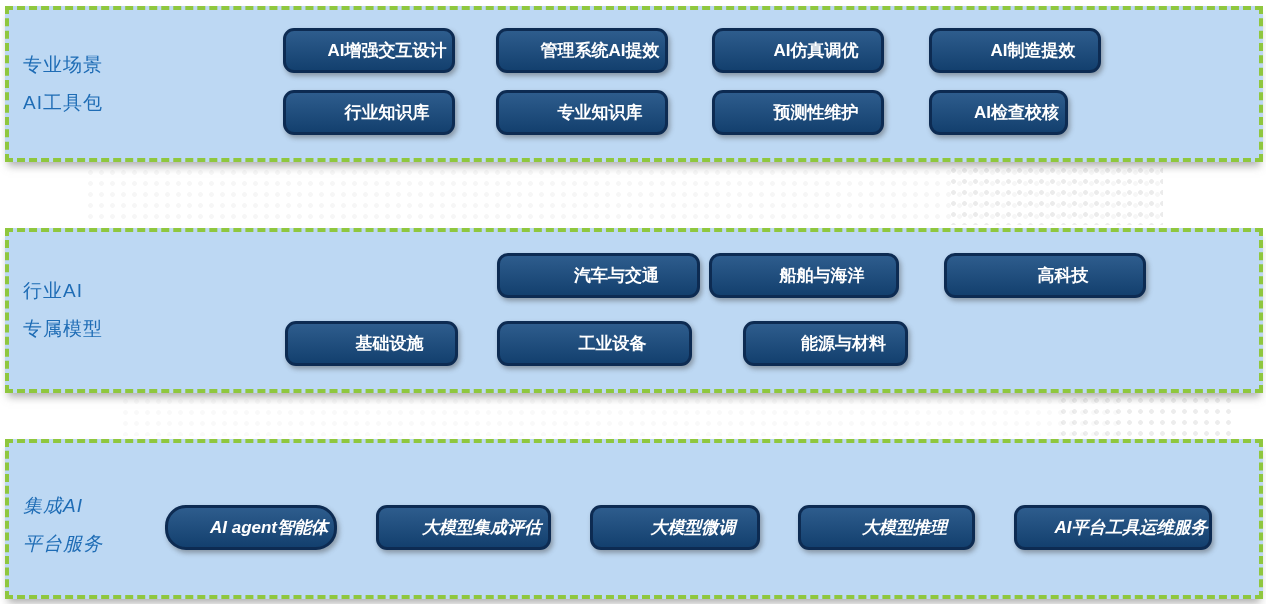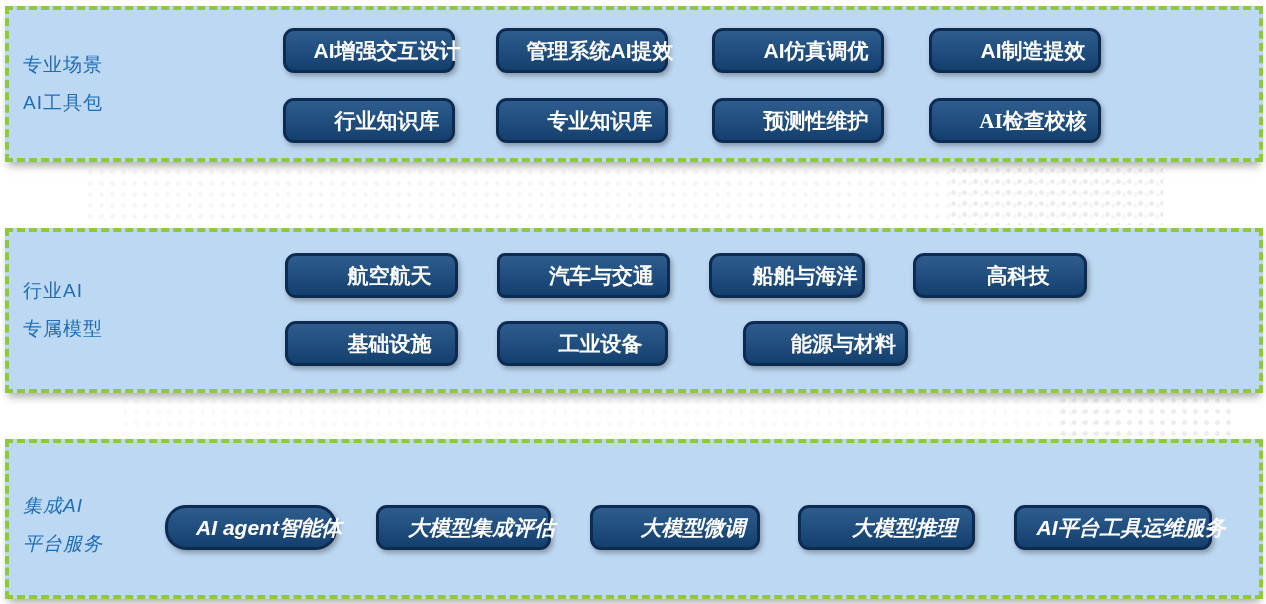--- a/index.html
+++ b/index.html
@@ -26,26 +26,26 @@
   .band1 .band-label{top:36px;}
   .band2 .band-label{top:40px;}
   .band3 .band-label{top:44px;}
   .btn{
     position:absolute;height:45px;box-sizing:border-box;
     border:3px solid var(--btn-border,#0d2b52);
     border-radius:11px;
     background:var(--btn-bg,#164a80);
     background-image:linear-gradient(180deg,rgba(255,255,255,.10),rgba(0,0,0,.14));
     color:var(--btn-text,#ffffff);
-    font-size:21px;font-weight:bold;
+    font-size:17px;font-weight:bold;
     display:flex;align-items:center;justify-content:center;
     box-shadow:2px 3px 5px rgba(70,70,70,.45);
     cursor:pointer;white-space:nowrap;padding-left:36px;
   }
-  .band1 .r0{top:18px;}  .band1 .r1{top:88px;font-family:Liberation Serif, serif;}
+  .band1 .r0{top:18px;}  .band1 .r1{top:80px;}
   .band2 .r0{top:21px;}  .band2 .r1{top:89px;}
   .band3 .r0{top:62px;}
   .dots{
     position:absolute;pointer-events:none;
     background-image:radial-gradient(circle,rgba(90,90,90,.15) 2px,transparent 2.7px);
     background-size:11px 11px;
   }
   .dots-g1-wide{left:85px;top:167px;width:1080px;height:56px;opacity:.35;}
   .dots-g1-patch{left:948px;top:165px;width:215px;height:60px;opacity:.8;}
   .dots-g2-wide{left:120px;top:396px;width:1000px;height:40px;opacity:.25;}
@@ -61,37 +61,36 @@
       <div>专业场景</div>
       <div>AI工具包</div>
     </div>
     <div class="btn r0" style="left:274px;width:172px;">AI增强交互设计</div>
     <div class="btn r0" style="left:487px;width:172px;">管理系统AI提效</div>
     <div class="btn r0" style="left:703px;width:172px;">AI仿真调优</div>
     <div class="btn r0" style="left:920px;width:172px;text-align:center;">AI制造提效</div>
     <div class="btn r1" style="left:274px;width:172px;">行业知识库</div>
     <div class="btn r1" style="left:487px;width:172px;">专业知识库</div>
     <div class="btn r1" style="left:703px;width:172px;">预测性维护</div>
-    <div class="btn r1" style="left:920px;width:172px;">AI检查校核</div>
+    <div class="btn r1" style="left:920px;width:139px;">AI检查校核</div>
   </section>
 
   <div class="dots dots-g1-wide"></div>
   <div class="dots dots-g1-patch"></div>
 
   <section class="band band2">
     <div class="band-label">
       <div>行业AI</div>
       <div>专属模型</div>
     </div>
-    <div class="btn r0" style="left:276px;width:173px;">航空航天</div>
-    <div class="btn r0" style="left:488px;width:173px;border-radius:8px;">汽车与交通</div>
-    <div class="btn r0" style="left:700px;width:156px;">船舶与海洋</div>
-    <div class="btn r0" style="left:904px;width:174px;">高科技</div>
+    <div class="btn r0" style="left:488px;width:203px;">汽车与交通</div>
+    <div class="btn r0" style="left:700px;width:190px;">船舶与海洋</div>
+    <div class="btn r0" style="left:935px;width:202px;">高科技</div>
     <div class="btn r1" style="left:276px;width:173px;">基础设施</div>
-    <div class="btn r1" style="left:488px;width:171px;text-align:center;">工业设备</div>
+    <div class="btn r1" style="left:488px;width:195px;text-align:center;">工业设备</div>
     <div class="btn r1" style="left:734px;width:165px;">能源与材料</div>
   </section>
 
   <div class="dots dots-g2-wide"></div>
   <div class="dots dots-g2-patch"></div>
 
   <section class="band band3">
     <div class="band-label">
       <div>集成AI</div>
       <div>平台服务</div>

